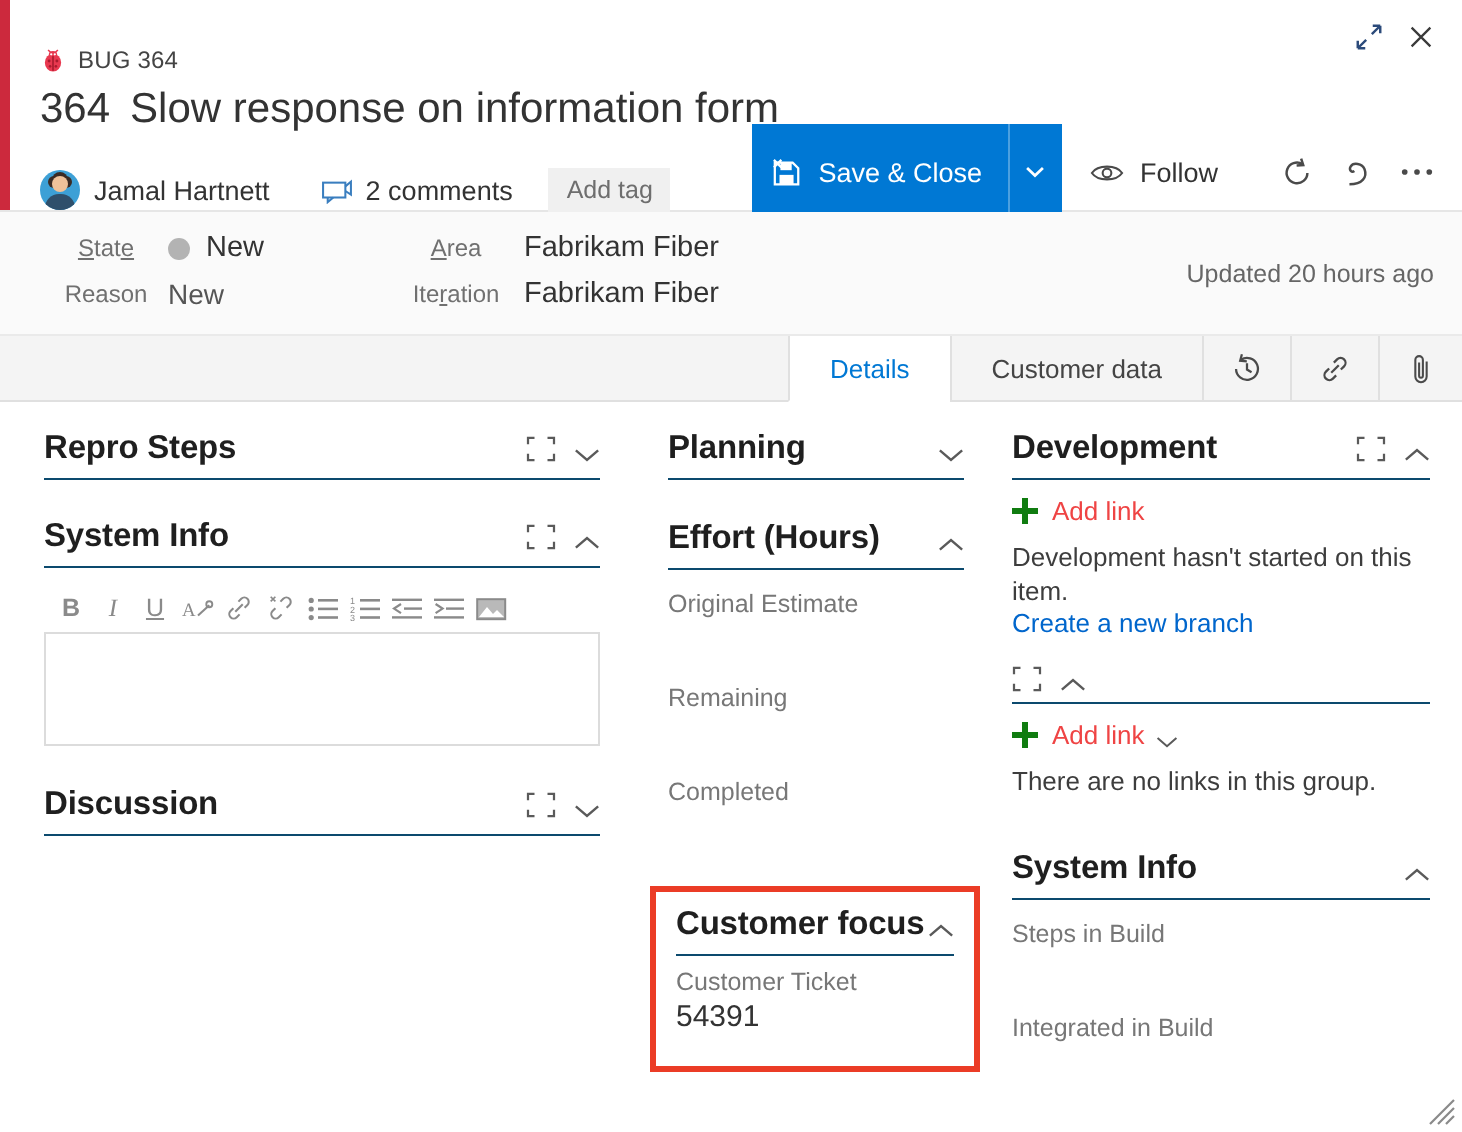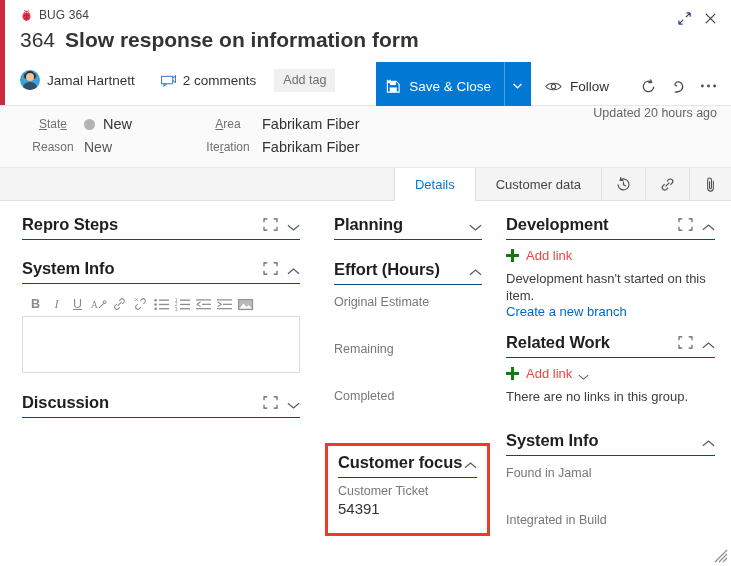--- a/index.html
+++ b/index.html
@@ -35,21 +35,21 @@
     border-bottom: 1px solid #e6e6e6;
   }
   #accent-bar {
     position: absolute;
     left: 0; top: 0;
     width: 5px; height: 105px;
     background: #cc293d;
   }
   #header-inner {
     padding-left: 20px;
-    padding-top: 5px;
+    padding-top: 20px;
   }
 
   .wit-type-line {
     display: flex;
     align-items: center;
     height: 20px;
     font-size: 12px;
     color: #444444;
   }
   .bug-icon {
@@ -68,21 +68,21 @@
   }
   .title-id {
     font-size: 21px;
     color: #333333;
     font-weight: 400;
     margin-right: 10px;
   }
   .title-text {
     font-size: 21px;
     color: #333333;
-    font-weight: 700;
+    font-weight: 400;
   }
 
   .meta-line {
     display: flex;
     align-items: center;
     margin-top: 8px;
     height: 28px;
   }
   .avatar {
     width: 20px; height: 20px;
@@ -237,21 +237,21 @@
   .fld-value.small { font-size: 14px; color: #555555; }
   .state-dot {
     width: 11px; height: 11px;
     border-radius: 50%;
     background: #b3b3b3;
     margin-right: 8px;
     flex: none;
   }
   #updated-text {
     position: absolute;
-    right: 14px; top: 0;
+    right: 14px; top: 24px;
     font-size: 12.5px;
     color: #666666;
   }
 
   
   #tabbar {
     position: relative;
     height: 33px;
     background: #f4f4f4;
     border-bottom: 1px solid #e0e0e0;
@@ -761,21 +761,20 @@
       <div class="add-link-row">
         <span class="plus-icon"></span>
         <span class="add-link-text">Add link</span>
       </div>
       <div class="empty-msg">Development hasn't started on this item.</div>
       <div class="link-text">Create a new branch</div>
 
       <div style="height:14px"></div>
 
       <div class="group-header">
-        <span class="group-title">Related Work</span>
         <span class="grp-icons">
           <span class="maximize-icon">
             <svg width="15" height="13" viewBox="0 0 16 14">
               <path d="M1 4.5 L1 1 L4.5 1 M11.5 1 L15 1 L15 4.5 M15 9.5 L15 13 L11.5 13 M4.5 13 L1 13 L1 9.5" fill="none" stroke="#5a5a5a" stroke-width="1.2"></path>
             </svg>
           </span>
           <span class="chev">
             <svg width="13" height="9" viewBox="0 0 14 9">
                 <path d="M1 7 L7 1.8 L13 7" fill="none" stroke="#5a5a5a" stroke-width="1.3"></path>
               </svg>
@@ -798,21 +797,21 @@
 
       <div class="group-header">
         <span class="group-title">System Info</span>
         <span class="chev">
           <svg width="13" height="9" viewBox="0 0 14 9">
               <path d="M1 7 L7 1.8 L13 7" fill="none" stroke="#5a5a5a" stroke-width="1.3"></path>
             </svg>
         </span>
       </div>
 
-      <div class="fld-name">Found in Jamal</div>
+      <div class="fld-name">Steps in Build</div>
       <div class="fld-blank"></div>
 
       <div class="fld-name">Integrated in Build</div>
       <div class="fld-blank"></div>
     </div>
   </div>
 
   <div id="resize-grip">
     <svg width="14" height="14" viewBox="0 0 14 14">
       <path d="M13 5 L5 13 M13 9 L9 13 M13 1 L1 13" stroke="#8a8a8a" stroke-width="1.1" fill="none"></path>

